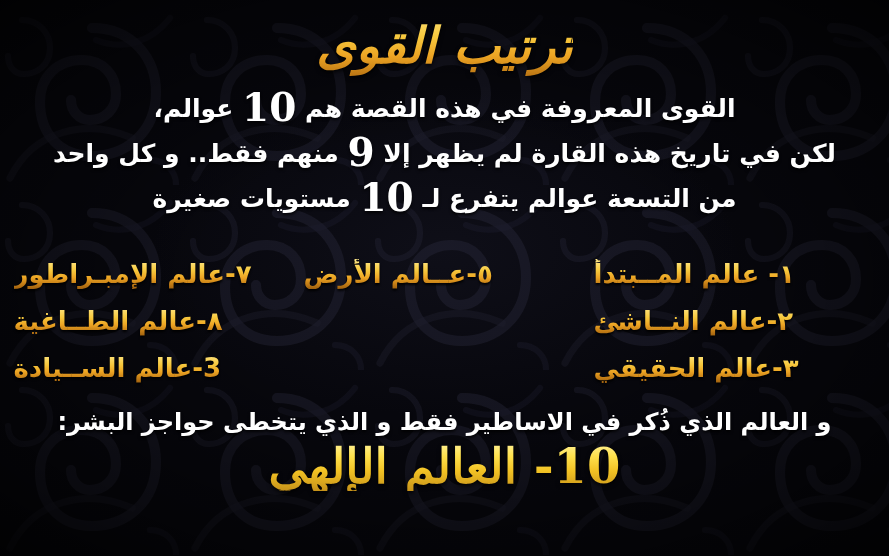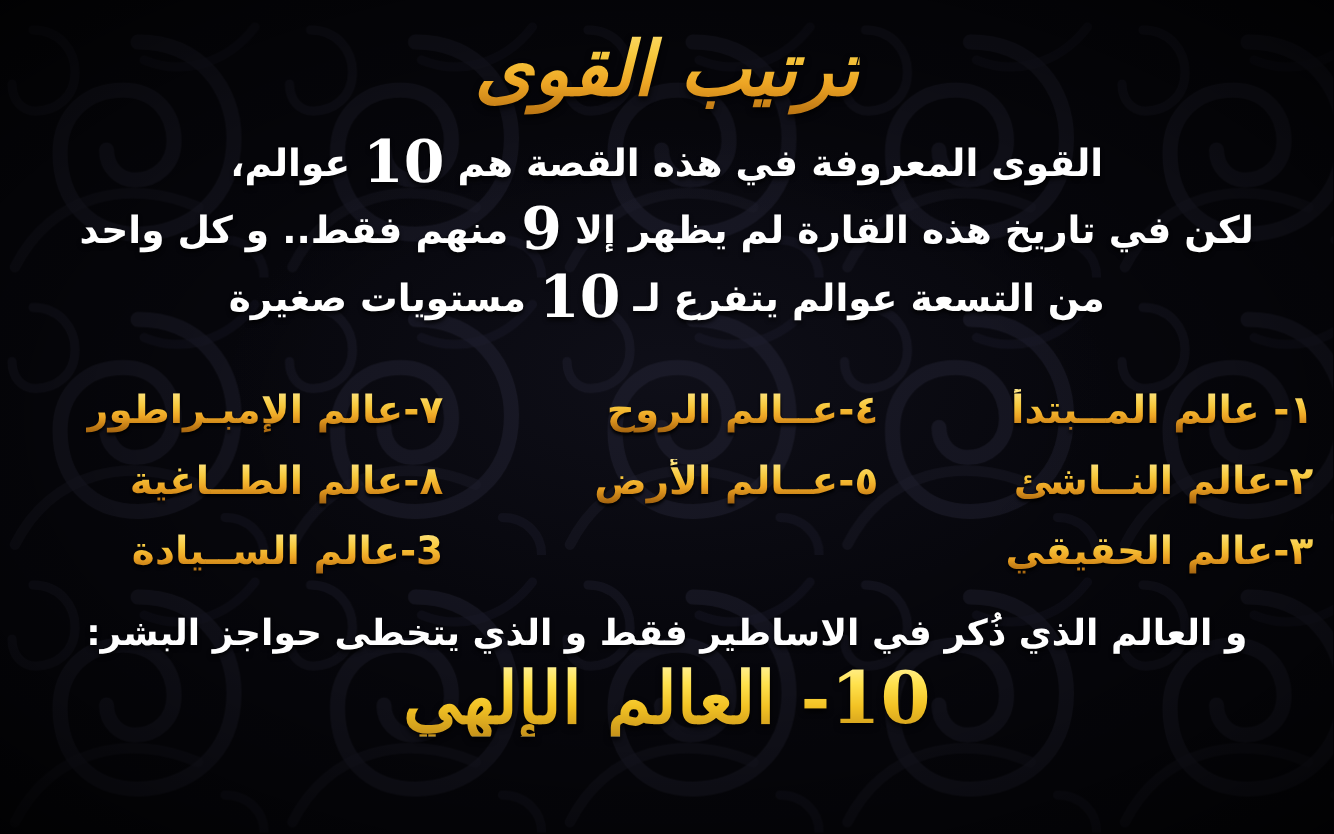--- a/index.html
+++ b/index.html
@@ -63,21 +63,21 @@
 
   .worlds{
     margin:38px auto 0 auto;
     width:862px;
     display:grid;
     grid-template-columns:1fr 1fr 1fr;
     column-gap:8px;
     row-gap:17px;
     direction:rtl;
   }
-  .world-col{display:flex;flex-direction:column;gap:17px;align-items:flex-start;}
+  .world-col{display:flex;flex-direction:column;gap:17px;align-items:flex-end;}
   .world-item{
     font-weight:bold;
     font-size:26px;
     line-height:30px;
     white-space:nowrap;
     filter:drop-shadow(0 2px 1px rgba(0,0,0,0.9));
   }
 
   .outro{
     margin-top:24px;
@@ -140,21 +140,20 @@
       </div>
     </div>
 
     <div class="worlds">
       <div class="world-col">
         <div class="world-item gold">١- عالم المــبتدأ</div>
         <div class="world-item gold">٢-عالم النــاشئ</div>
         <div class="world-item gold">٣-عالم الحقيقي</div>
       </div>
       <div class="world-col">
-        <div class="world-item gold">٤-عــالم الروح</div>
         <div class="world-item gold">٥-عــالم الأرض</div>
       </div>
       <div class="world-col">
         <div class="world-item gold">٧-عالم الإمبـراطور</div>
         <div class="world-item gold">٨-عالم الطــاغية</div>
         <div class="world-item gold">3-عالم الســيادة</div>
       </div>
     </div>
 
     <div class="outro">و العالم الذي ذُكر في الاساطير فقط و الذي يتخطى حواجز البشر:</div>

